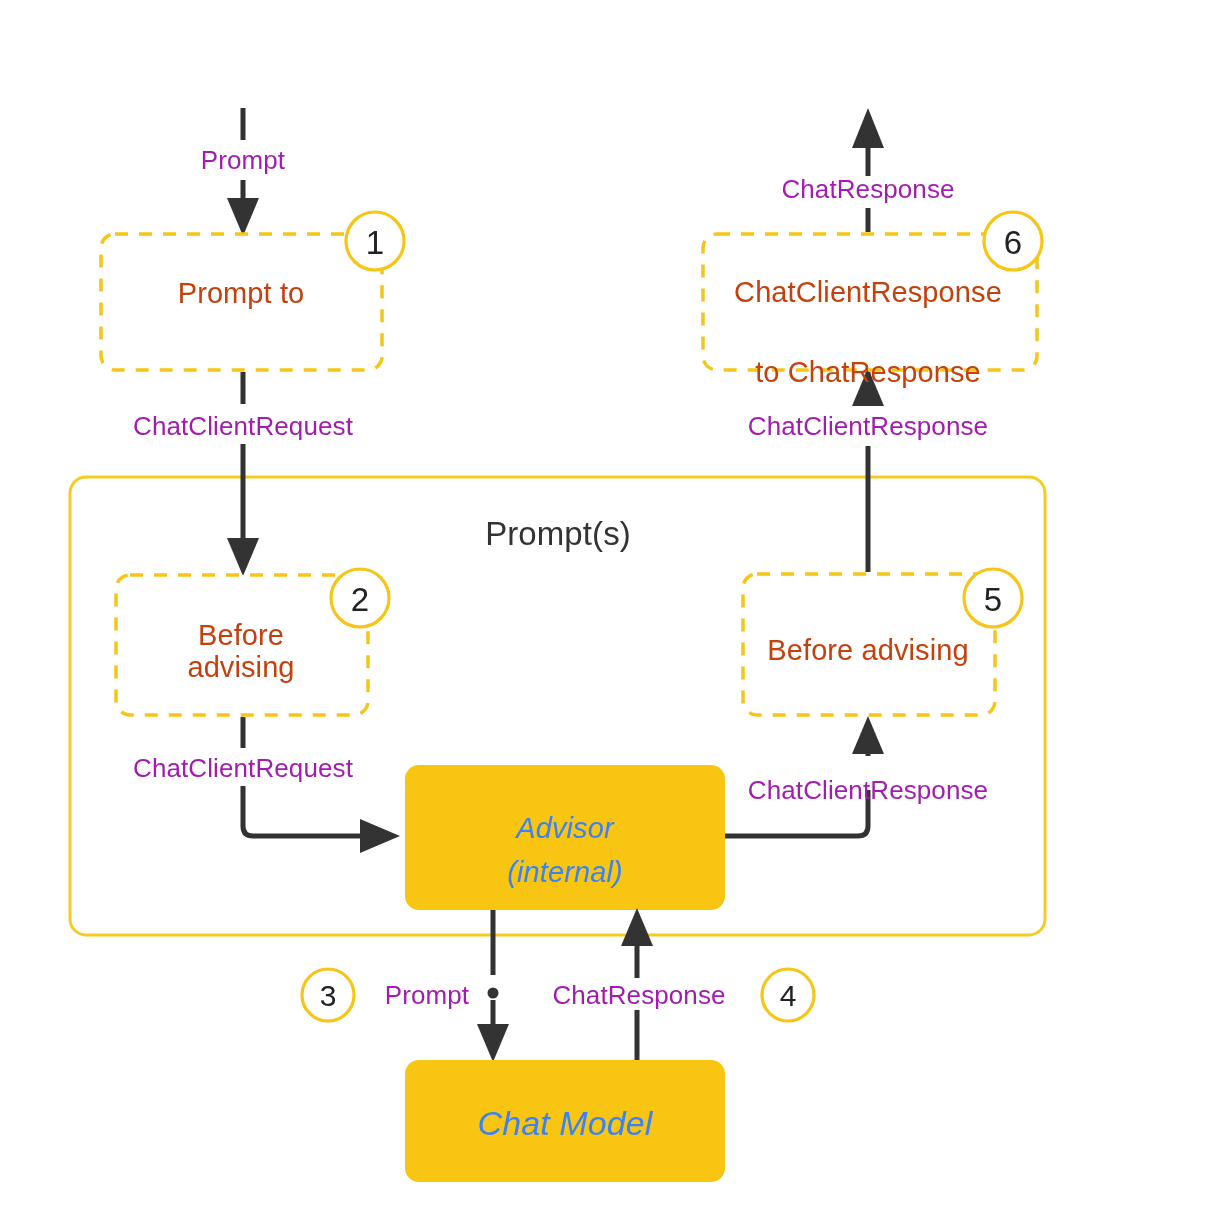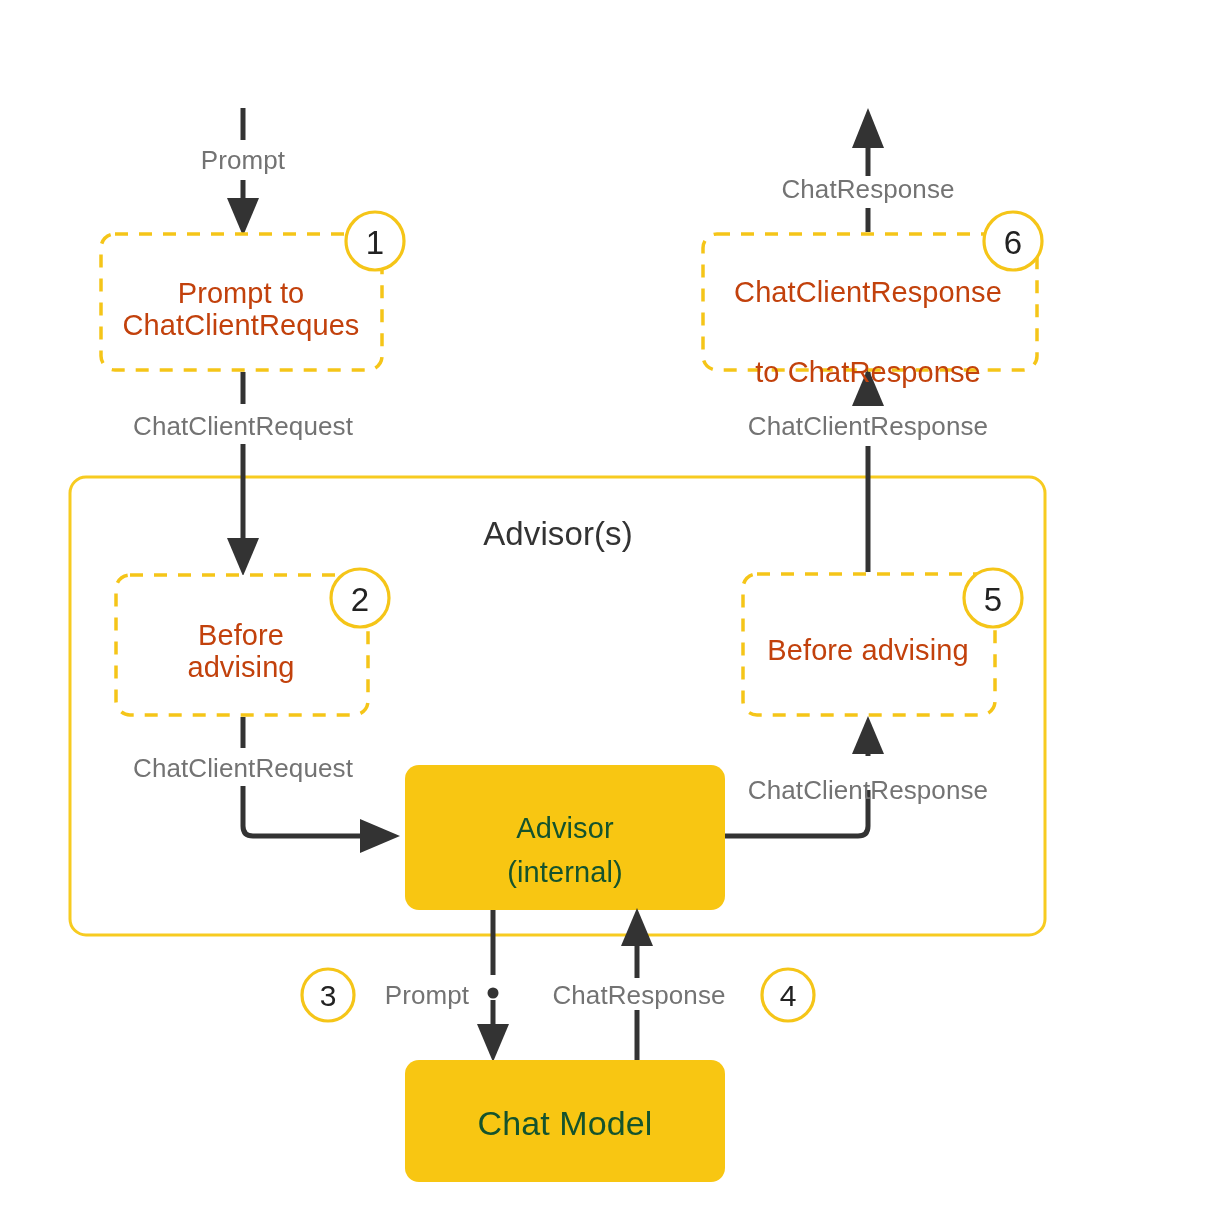--- a/index.html
+++ b/index.html
@@ -71,33 +71,34 @@
     white-space: pre;
     line-height: 1.26;
     letter-spacing: 0.1px;
   }
   .txt.center {
     text-align: center;
     transform: translateX(-50%);
   }
   .edge-label {
     font-size: 26px;
-    color: #737373;
+    color: #a21caf;
   }
   .box-label {
     font-size: 29px;
     color: #c2410c;
   }
   .group-title {
     font-size: 33px;
     color: #333333;
   }
   .solid-label {
     font-size: 29px;
-    color: #14532d;
+    color: #3b82f6;
+    font-style: italic;
   }
   .solid-label.big {
     font-size: 34px;
   }
   .step-num {
     position: absolute;
     font-size: 33px;
     color: #222222;
     text-align: center;
     transform: translate(-50%, -50%);
@@ -176,24 +177,23 @@
   <div class="txt edge-label center" style="left:868px; top:410px;">ChatClientResponse</div>
 
   <div class="txt edge-label center" style="left:243px; top:752px;">ChatClientRequest</div>
 
   <div class="txt edge-label center" style="left:868px; top:774px;">ChatClientResponse</div>
 
   <div class="txt edge-label center" style="left:427px; top:979px;">Prompt</div>
 
   <div class="txt edge-label center" style="left:639px; top:979px;">ChatResponse</div>
 
-  <div class="txt group-title center" style="left:558px; top:513px;">Advisor(s)</div>
+  <div class="txt group-title center" style="left:558px; top:513px;">Prompt(s)</div>
 
   <div class="txt box-label center" style="left:241px; top:275px;">Prompt to</div>
-  <div class="txt box-label center" style="left:241px; top:307px;">ChatClientReques</div>
 
   <div class="txt box-label center" style="left:241px; top:617px;">Before</div>
   <div class="txt box-label center" style="left:241px; top:649px;">advising</div>
 
   <div class="txt box-label center" style="left:868px; top:632px;">Before advising</div>
 
   <div class="txt box-label center" style="left:868px; top:274px;">ChatClientResponse</div>
   <div class="txt box-label center" style="left:868px; top:306px;margin-top:48px;">to ChatResponse</div>
 
   <div class="txt solid-label center" style="left:565px; top:810px;">Advisor</div>

